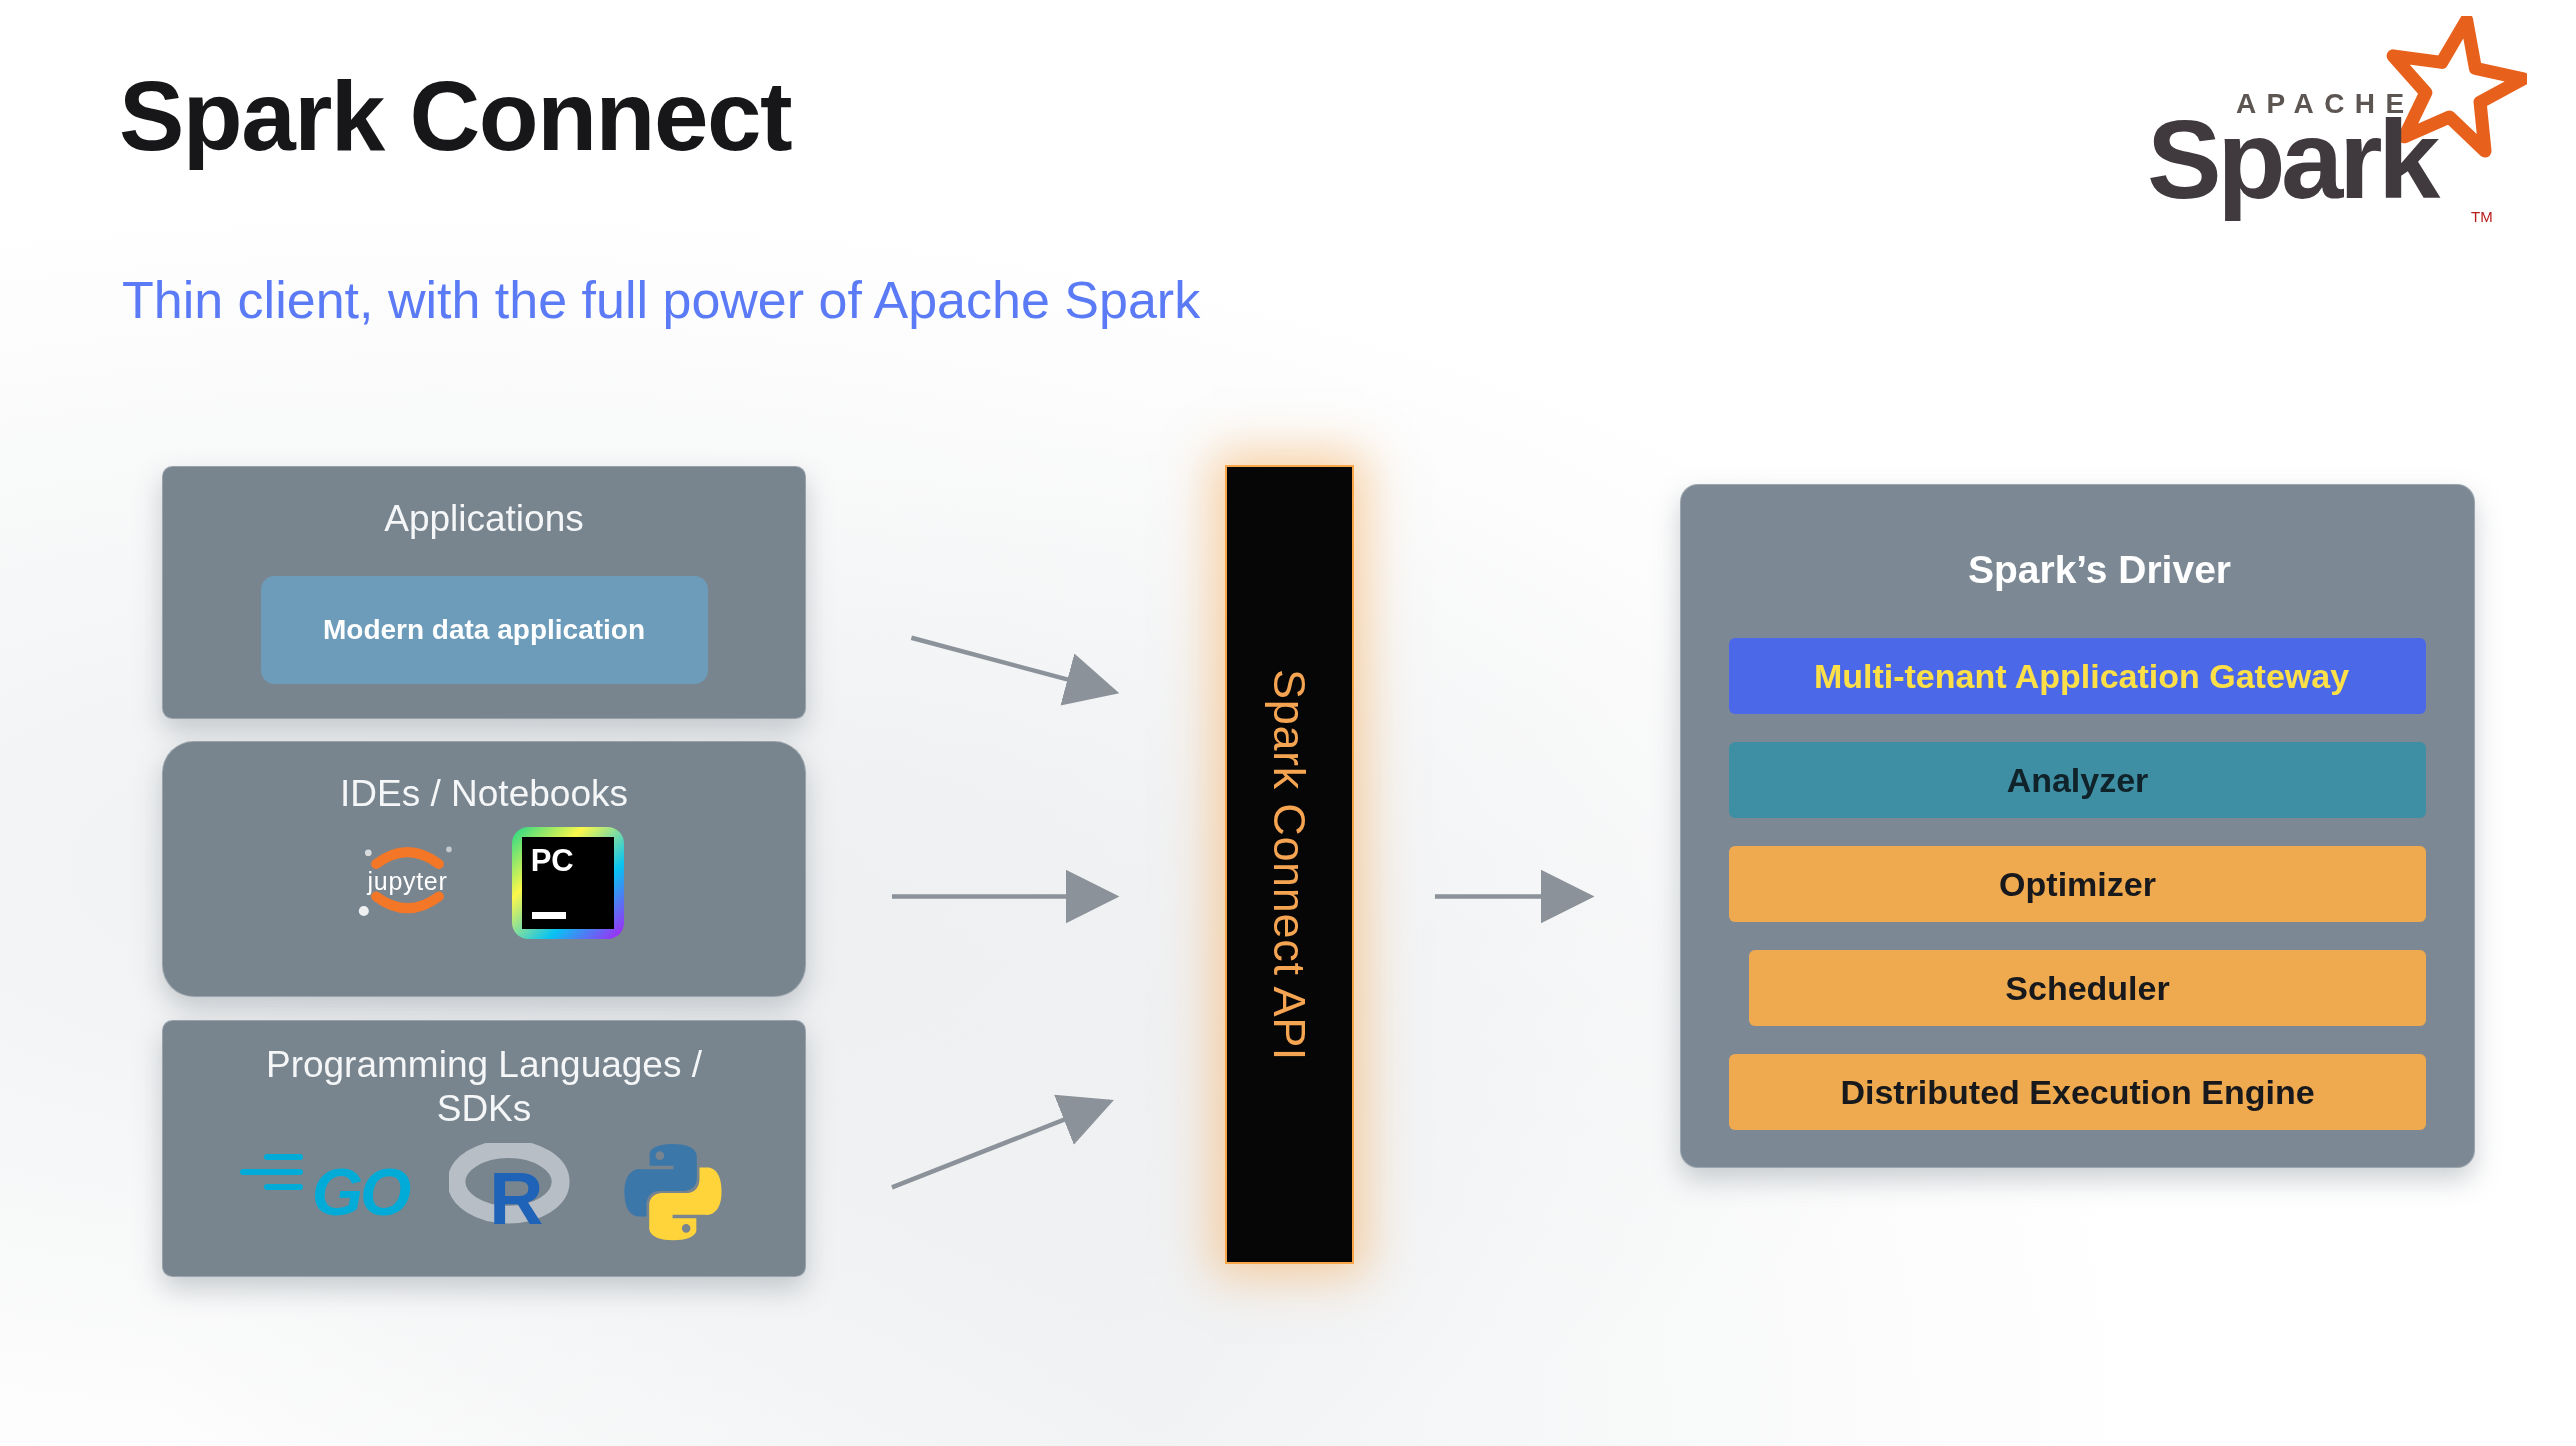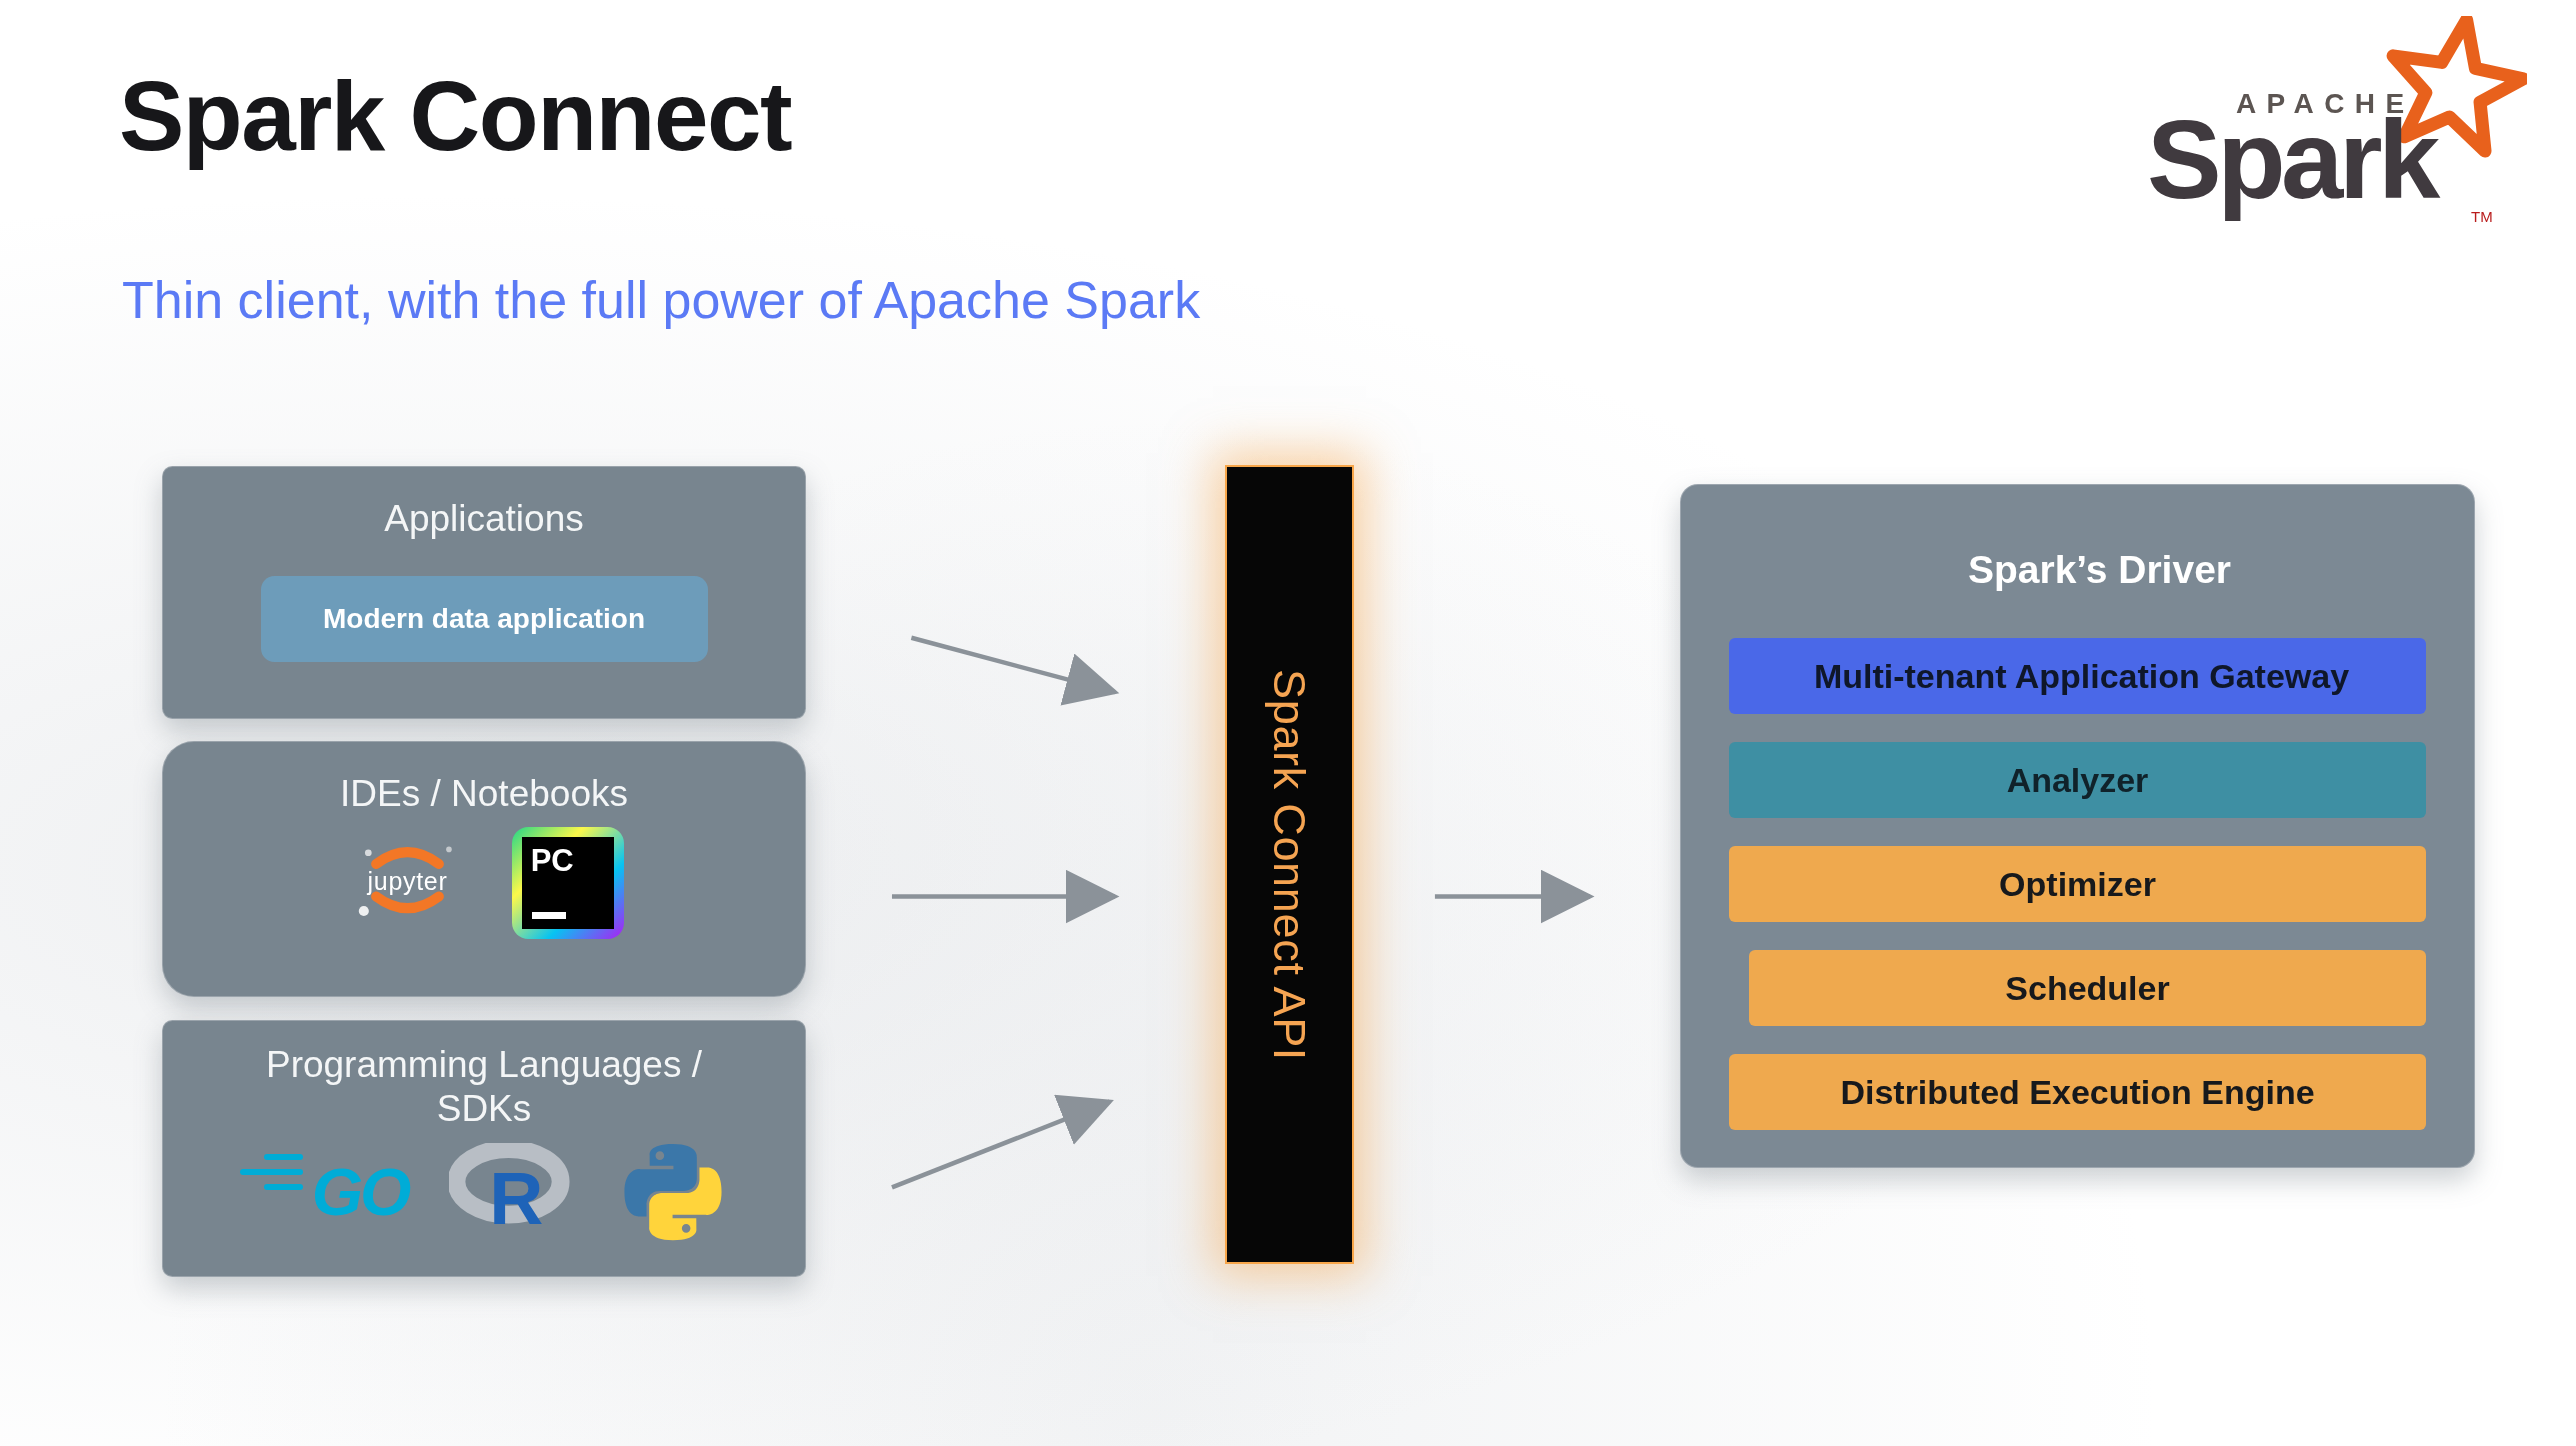--- a/index.html
+++ b/index.html
@@ -29,21 +29,21 @@
   
   .src-box{position:absolute;left:162px;width:642px;background:var(--box-bg,#78858f);
     border-radius:10.4px;border:0.7px solid rgba(255,255,255,0.25);
     box-shadow:0 12px 27px rgba(110,120,130,0.35);text-align:center;}
   .box1{top:466px;height:251px;}
   .box2{top:741px;height:254px;border-radius:32px;}
   .box3{top:1020px;height:255px;}
   .src-title{color:#f4f6f7;font-size:37px;font-weight:500;padding-top:31px;}
   .box3 .src-title{padding-top:22.4px;width:492px;margin:0 auto;line-height:1.18;}
 
-  .pill{margin:36px auto 0;width:447px;height:86px;border-radius:13.4px;
+  .pill{margin:36px auto 0;width:447px;height:108px;border-radius:13.4px;
     background:var(--pill-bg,#6d9cba);color:#ffffff;font-size:28px;font-weight:700;
     display:flex;align-items:center;justify-content:center;}
 
   .icons-row{display:flex;justify-content:center;align-items:center;}
   .box2 .icons-row{margin-top:12px;gap:41px;}
   .box3 .icons-row{margin-top:6px;gap:41px;}
 
   
   .jupyter{position:relative;width:127px;height:112px;}
   .jupyter svg{position:absolute;inset:0;width:100%;height:100%;}
@@ -175,21 +175,21 @@
     </div>
   </div>
 
   <div class="connector">
     <div class="connector-label">Spark Connect API</div>
   </div>
 
   <div class="driver">
     <div class="driver-title">Spark’s Driver</div>
     <div class="driver-rows">
-      <div class="driver-row" style="background: rgb(74, 104, 232); color: #0f172a; padding-left: 8px;">Multi-tenant Application Gateway</div>
+      <div class="driver-row" style="background: rgb(74, 104, 232); color: #fde047; padding-left: 8px;">Multi-tenant Application Gateway</div>
       <div class="driver-row" style="background: rgb(62, 143, 163); color: rgb(16, 34, 42);">Analyzer</div>
       <div class="driver-row" style="background: rgb(239, 169, 78); color: rgb(23, 25, 28);">Optimizer</div>
       <div class="driver-row" style="background: rgb(239, 169, 78); color: rgb(23, 25, 28); margin-left: 20px;">Scheduler</div>
       <div class="driver-row" style="background: rgb(239, 169, 78); color: rgb(23, 25, 28);">Distributed Execution Engine</div>
     </div>
   </div>
 </div>
 
 
 </body></html>

